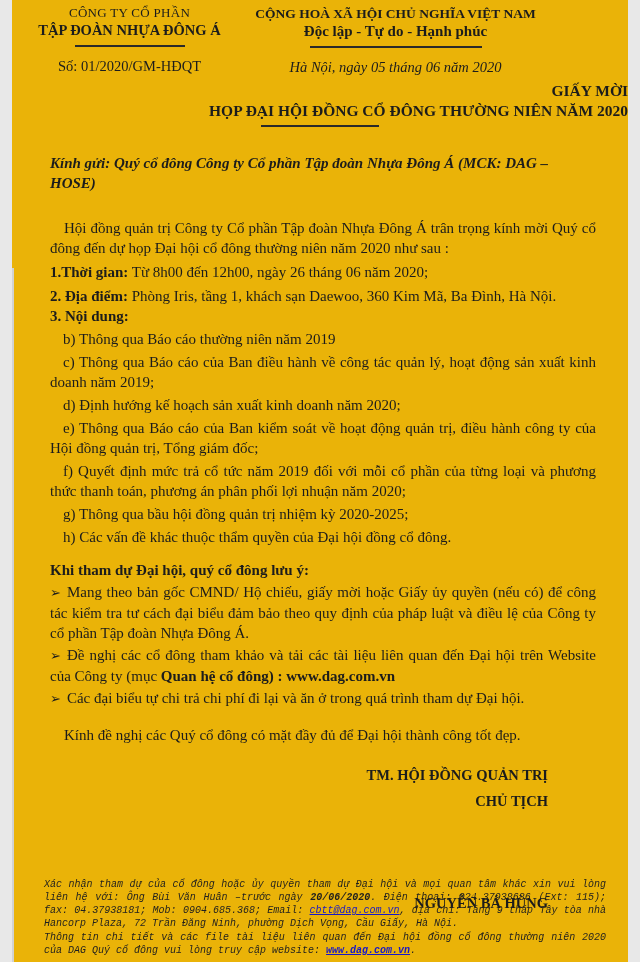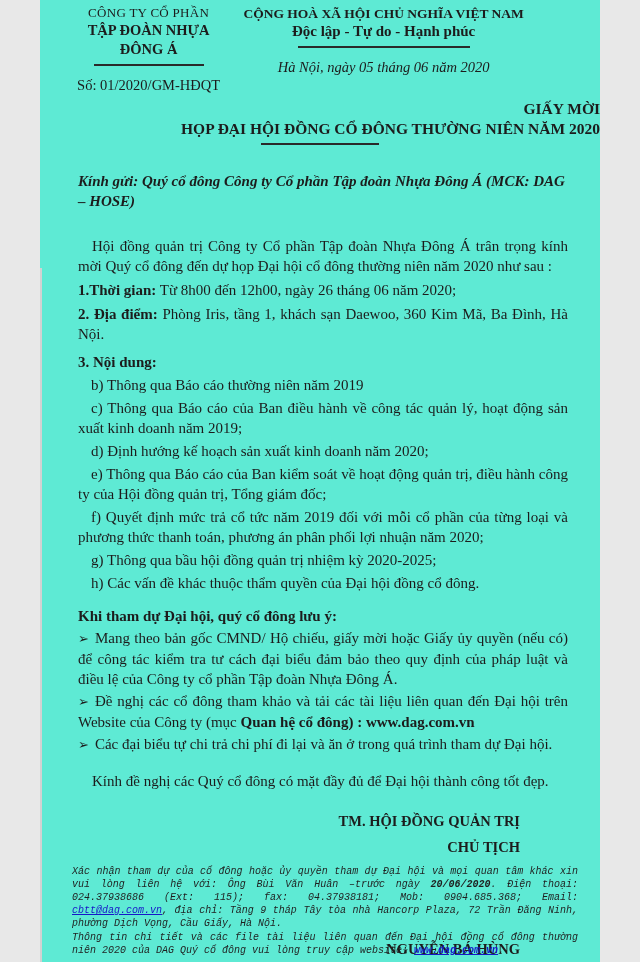--- a/index.html
+++ b/index.html
@@ -1,21 +1,21 @@
 <!DOCTYPE html>
 <html lang="vi"><head>
 <meta charset="utf-8">
 <style>
   html, body { margin: 0; padding: 0; background: #e8e8e8; }
   .page {
     position: relative;
-    width: 560px;
+    width: 616px;
     height: 962px;
     margin: 0 auto;
-    background: #5eead4;
+    background: #eab308;
     color: #1c1c1c;
     font-family: "Liberation Serif", "DejaVu Serif", serif;
     font-size: 15px;
     line-height: 20px;
     overflow: hidden;
     box-sizing: border-box;
   }
   .scan-edge {
     position: absolute;
     left: 0; top: 268px; bottom: 0;
@@ -48,21 +48,21 @@
   .salutation {
     margin-top: 26px;
     font-weight: bold;
     font-style: italic;
     font-size: 15px;
   }
   .para { margin: 0; text-align: justify; }
   .intro { margin-top: 25px; text-indent: 14px; }
   .kv-line { margin-top: 4px; }
   .kv-label { font-weight: bold; }
-  .content-label { margin-top: 8px; font-weight: bold; }
+  .content-label { margin-top: 0; font-weight: bold; }
   .agenda-item { margin-top: 3px; text-indent: 13px; text-align: justify; }
   .notes-heading { margin-top: 13px; font-weight: bold; }
   .bullet-para { margin-top: 2px; text-align: justify; }
   .bullet-marker {
     font-family: "DejaVu Sans", "Liberation Sans", sans-serif;
     font-size: 13px;
     padding-right: 6px;
   }
   .bold { font-weight: bold; }
   .closing { margin-top: 16px; text-indent: 14px; }

